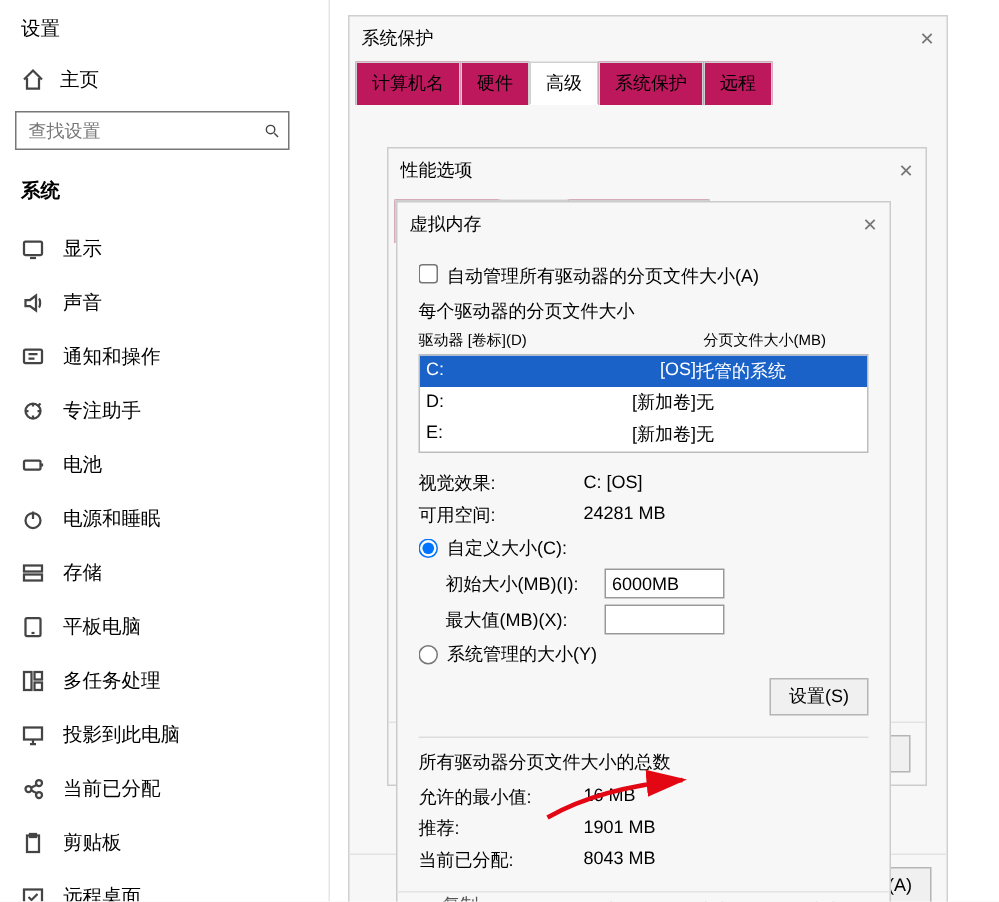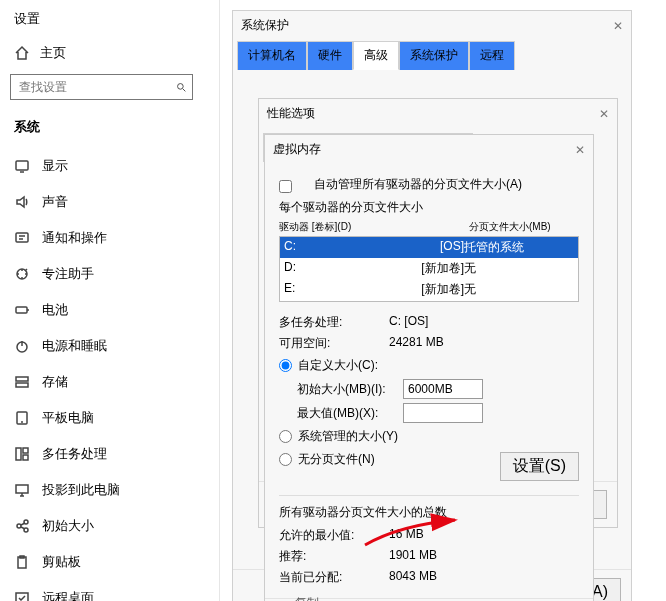--- a/index.html
+++ b/index.html
@@ -88,21 +88,21 @@
   .tabs {
     display: flex;
     padding: 0 4px;
     gap: 0;
     font-size: 12px;
   }
   .tab {
     padding: 5px 10px;
     border: 1px solid #d0d0d0;
     border-bottom: none;
-    background: #3b82f6;
+    background: #be185d;
     position: relative;
     top: 1px;
     cursor: pointer;
   }
   .tab.active {
     background: #fff;
     border-bottom: 1px solid #fff;
   }
   
   .perfopts {
@@ -126,22 +126,22 @@
   .vmem {
     position: absolute;
     left: 264px; top: 134px;
     width: 330px;
     background: #f7f7f7;
     border: 1px solid #ccc;
   }
   .vmem .body { padding: 8px 14px 10px; }
   .chk-row {
     display: flex;
-    align-items: flex-end;
-    gap: 22px;
+    align-items: flex-start;
+    gap: 6px;
     padding: 4px 0 6px;
   }
   .chk-row input { margin: 0; }
   .small-caption { font-size: 12px; padding-bottom: 2px; }
   .drive-head {
     display: flex;
     font-size: 10px;
     padding: 2px 0;
   }
   .drive-head .c1 { flex: 1; }
@@ -195,21 +195,21 @@
   .set-btn-row {
     display: flex;
     justify-content: flex-end;
     padding: 4px 0 8px;
   }
   .divider { border-top: 1px solid #ddd; margin: 6px 0; }
   .group-title { font-size: 12px; padding: 2px 0 4px; }
   .btn {
     min-width: 64px;
     padding: 3px 12px;
-    font-size: 16px;
+    font-size: 12px;
     background: #f0f0f0;
     border: 1px solid #b5b5b5;
     cursor: pointer;
   }
   .vmem-buttons {
     display: flex;
     gap: 14px;
     justify-content: flex-end;
     padding: 8px 14px 12px;
     border-top: 1px solid #e3e3e3;
@@ -323,21 +323,21 @@
         </svg>
         <span>投影到此电脑</span>
       </div>
       <div class="side-item">
         <svg class="icon" viewBox="0 0 16 16">
           <circle cx="5" cy="8" r="2"></circle>
           <circle cx="12" cy="4" r="2"></circle>
           <circle cx="12" cy="12" r="2"></circle>
           <path d="M7 7l4-2M7 9l4 2"></path>
         </svg>
-        <span>初始大小</span>
+        <span>当前已分配</span>
       </div>
       <div class="side-item">
         <svg class="icon" viewBox="0 0 16 16">
           <rect x="4" y="3" width="8" height="11"></rect>
           <rect x="6" y="2" width="4" height="2"></rect>
         </svg>
         <span>剪贴板</span>
       </div>
       <div class="side-item">
         <svg class="icon" viewBox="0 0 16 16">
@@ -413,21 +413,21 @@
         </div>
         <div class="drive-row">
           <span class="dr">E:</span>
           <span class="la">[新加卷]</span>
           <span class="pf">无</span>
         </div>
       </div>
 
     <div style="height:10px"></div>
     <div class="kv">
-      <span class="k">多任务处理:</span>
+      <span class="k">视觉效果:</span>
       <span>C:  [OS]</span>
     </div>
     <div class="kv">
       <span class="k">可用空间:</span>
       <span>24281 MB</span>
     </div>
 
     <label class="radio-row">
       <input type="radio" name="pf" checked="" style="">
       <span>自定义大小(C):</span>
@@ -436,24 +436,20 @@
       <span class="lbl">初始大小(MB)(I):</span>
       <input type="text" value="6000MB" style="">
     </div>
     <div class="indent-field">
       <span class="lbl">最大值(MB)(X):</span>
       <input type="text" value="" style="">
     </div>
     <label class="radio-row">
       <input type="radio" name="pf" style="">
       <span>系统管理的大小(Y)</span>
-    </label>
-    <label class="radio-row" style="float:left">
-      <input type="radio" name="pf" style="">
-      <span>无分页文件(N)</span>
     </label>
     <div class="set-btn-row">
       <button class="btn">设置(S)</button>
     </div>
     <div style="clear:both"></div>
 
     <div class="divider"></div>
     <div class="group-title">所有驱动器分页文件大小的总数</div>
     <div class="kv">
       <span class="k">允许的最小值:</span>

